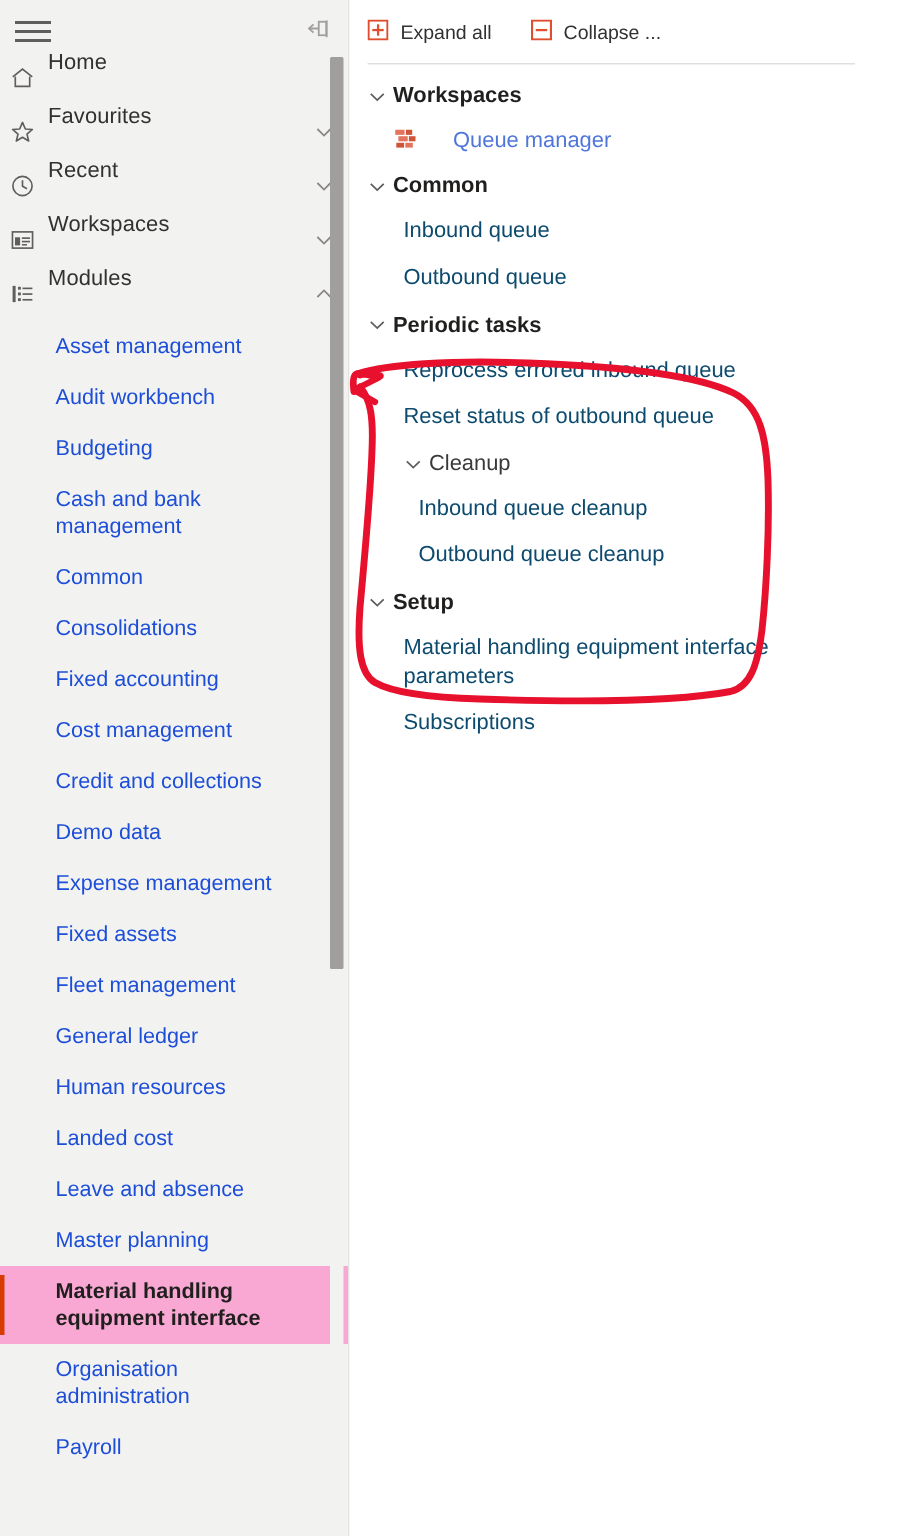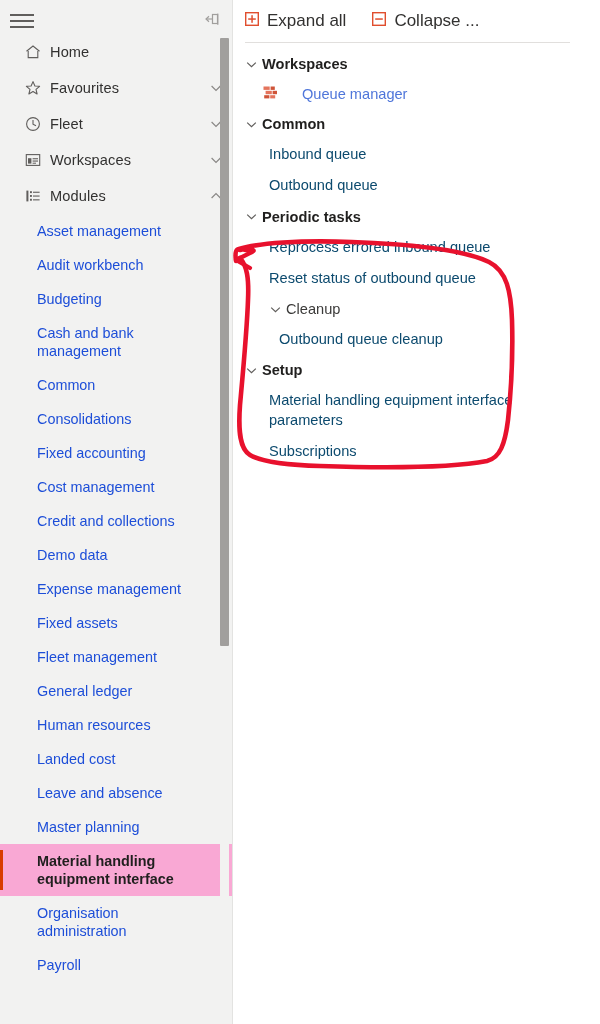--- a/index.html
+++ b/index.html
@@ -73,23 +73,22 @@
     top: 34px;
     left: 0;
     width: 233px;
     height: 990px;
     overflow: hidden;
   }
 
   .nav-item {
     position: relative;
     display: flex;
-    align-items: center;
     height: 36px;
-    padding-left: 24px;
+    padding-left: 6px;
     padding-right: 8px;
     cursor: pointer;
     color: #323130;
     font-size: 14.5px;
     box-sizing: border-box;
   }
   .nav-item .nav-ico {
     width: 26px;
     flex: 0 0 26px;
     display: flex;
@@ -177,21 +176,21 @@
     align-items: center;
     height: 42px;
     padding-left: 10px;
     gap: 22px;
   }
   .tb-btn {
     display: flex;
     align-items: center;
     gap: 8px;
     cursor: pointer;
-    font-size: 17px;
+    font-size: 13px;
     color: #323130;
     padding: 2px 2px;
   }
   .tb-btn .tb-label { color: #323130; }
   .main-divider {
     height: 1px;
     background: #e1dfdd;
     margin: 0 30px 0 12px;
   }
 
@@ -306,21 +305,21 @@
         </span>
       </div>
 
       <div class="nav-item">
         <span class="nav-ico">
           <svg width="18" height="18" viewBox="0 0 18 18" fill="none">
             <circle cx="9" cy="9" r="6.4" stroke="#605e5c" stroke-width="1.1" fill="none"></circle>
             <path d="M9 5.1 V9.2 L12 10.8" stroke="#605e5c" stroke-width="1.1" fill="none"></path>
           </svg>
         </span>
-        <span class="nav-label">Fleet</span>
+        <span class="nav-label">Recent</span>
         <span class="nav-chev">
           <svg width="14" height="14" viewBox="0 0 14 14">
               <path d="M2.6 5 L7 9.4 L11.4 5" stroke="#8a8886" stroke-width="1.2" fill="none"></path>
             </svg>
         </span>
       </div>
 
       <div class="nav-item">
         <span class="nav-ico">
           <svg width="18" height="18" viewBox="0 0 18 18" fill="none">
@@ -500,20 +499,21 @@
       <a class="tree-link">Reset status of outbound queue</a>
 
       <div class="tree-group lvl2">
         <span class="grp-chev">
           <svg width="13" height="13" viewBox="0 0 13 13">
               <path d="M2.2 4.6 L6.5 8.7 L10.8 4.6" stroke="#605e5c" stroke-width="1.2" fill="none"></path>
             </svg>
         </span>
         <span>Cleanup</span>
       </div>
+      <a class="tree-link lvl3">Inbound queue cleanup</a>
       <a class="tree-link lvl3">Outbound queue cleanup</a>
 
       <div class="tree-group">
         <span class="grp-chev">
           <svg width="13" height="13" viewBox="0 0 13 13">
               <path d="M2.2 4.6 L6.5 8.7 L10.8 4.6" stroke="#605e5c" stroke-width="1.2" fill="none"></path>
             </svg>
         </span>
         <span>Setup</span>
       </div>

